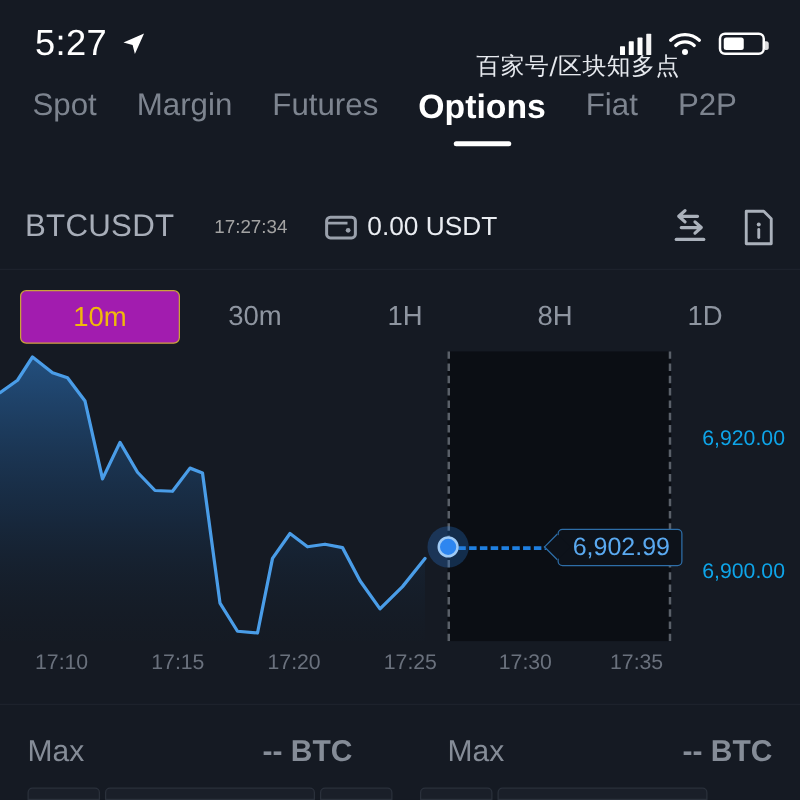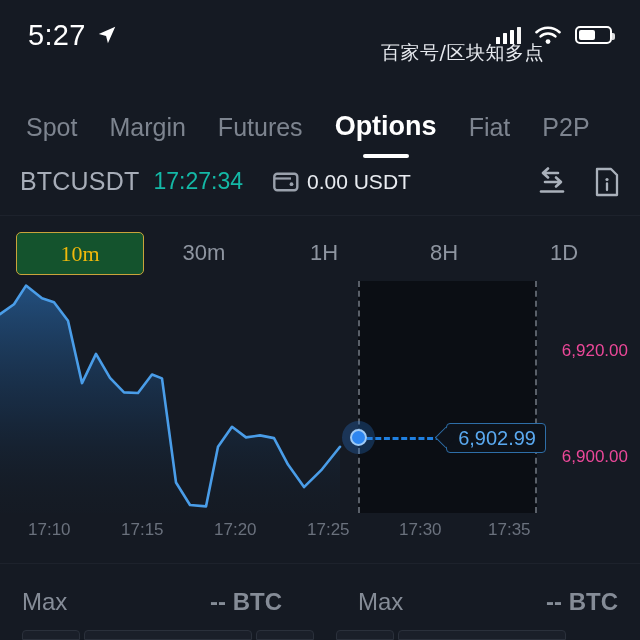--- a/index.html
+++ b/index.html
@@ -27,64 +27,64 @@
   .sig i:nth-child(3){ height:14px;} .sig i:nth-child(4){ height:17px; opacity:.95;}
   .batt { width:37px; height:18px; border:2px solid #ffffff; border-radius:5px;
           position:relative; padding:2px; }
   .batt::after { content:""; position:absolute; right:-5px; top:5px; width:3px; height:7px;
                  background:#ffffff; border-radius:0 2px 2px 0; opacity:.85;}
   .batt > span { display:block; height:100%; background:#ffffff; border-radius:2px; }
 
   
   .tabs {
     position:absolute; top:70px; left:0; width:640px; height:72px;
-    display:flex; align-items:flex-end; padding:0 10px;
+    display:flex; align-items:flex-start; padding:0 10px;
   }
   .tab { flex:0 0 auto; color:#7d848f; font-size:25px; padding:0 16px; position:relative;
          white-space:nowrap; }
   .tab.active { color:#ffffff; font-weight:700; font-size:27px; }
   .tab .underline { position:absolute; left:50%; transform:translateX(-50%);
                     bottom:-16px; width:46px; height:4px; background:#ffffff; border-radius:2px; }
 
   
   .ticker {
     position:absolute; top:148px; left:0; width:640px; height:68px;
     display:flex; align-items:center; padding:0 20px;
     border-bottom:1px solid #1d222c;
     text-align:right;
   }
   .sym { color:#a7adb8; font-size:25px; letter-spacing:.2px; }
-  .clock { color:#14b8a6; font-size:23px; margin-left:14px; }
+  .clock { color:#a3a3a3; font-size:15px; margin-left:32px; }
   .wallet-wrap { display:flex; align-items:center; gap:8px; margin-left:30px; }
   .wallet-bal { color:#e9ecf1; font-size:21px; }
   .ticker-icons { margin-left:auto; display:flex; align-items:center; gap:26px; }
 
   
   .tfbar {
     position:absolute; top:226px; left:0; width:640px; height:54px;
     display:flex; align-items:center; padding:0 16px; gap:0;
   }
   .tf { flex:1; text-align:center; color:#8e95a0; font-size:22px; line-height:44px; }
   .tf.active {
-    flex:0 0 128px; color:#f0b90b; background:#14532d;
-    border:1.5px solid #c9a33a; border-radius:5px; line-height:41px;font-family:Liberation Serif, serif;
+    flex:0 0 128px; color:#f0b90b; background:#a21caf;
+    border:1.5px solid #c9a33a; border-radius:5px; line-height:41px;
   }
 
   
   .chart { position:absolute; top:281px; left:0; width:640px; height:232px; overflow:hidden; }
   .chart svg { display:block; }
   .shade { position:absolute; top:0; left:358px; width:179px; height:232px;
            background:#0b0e14; }
   .shade::before, .shade::after {
     content:""; position:absolute; top:0; bottom:0; width:0;
     border-left:2px dashed #5a6069;
   }
   .shade::before { left:0; } .shade::after { right:0; }
 
-  .axis-price { position:absolute; right:12px; color:#ec4899; font-size:17px; }
+  .axis-price { position:absolute; right:12px; color:#0ea5e9; font-size:17px; }
   .price-hi { top:60px; }
   .price-lo { top:166px; }
 
   .dotline { position:absolute; left:358px; right:93px; top:437px; height:0;
              border-top:3px dashed #1f7fe0; }
   .marker { position:absolute; left:350px; top:429px; width:17px; height:17px; }
   .marker .halo { position:absolute; left:-8px; top:-8px; width:33px; height:33px;
                   border-radius:50%; background:rgba(42,126,222,.28); }
   .marker .dot { position:absolute; left:0; top:0; width:17px; height:17px; border-radius:50%;
                  background:#2e86f0; border:2px solid #9fcaf5; }

